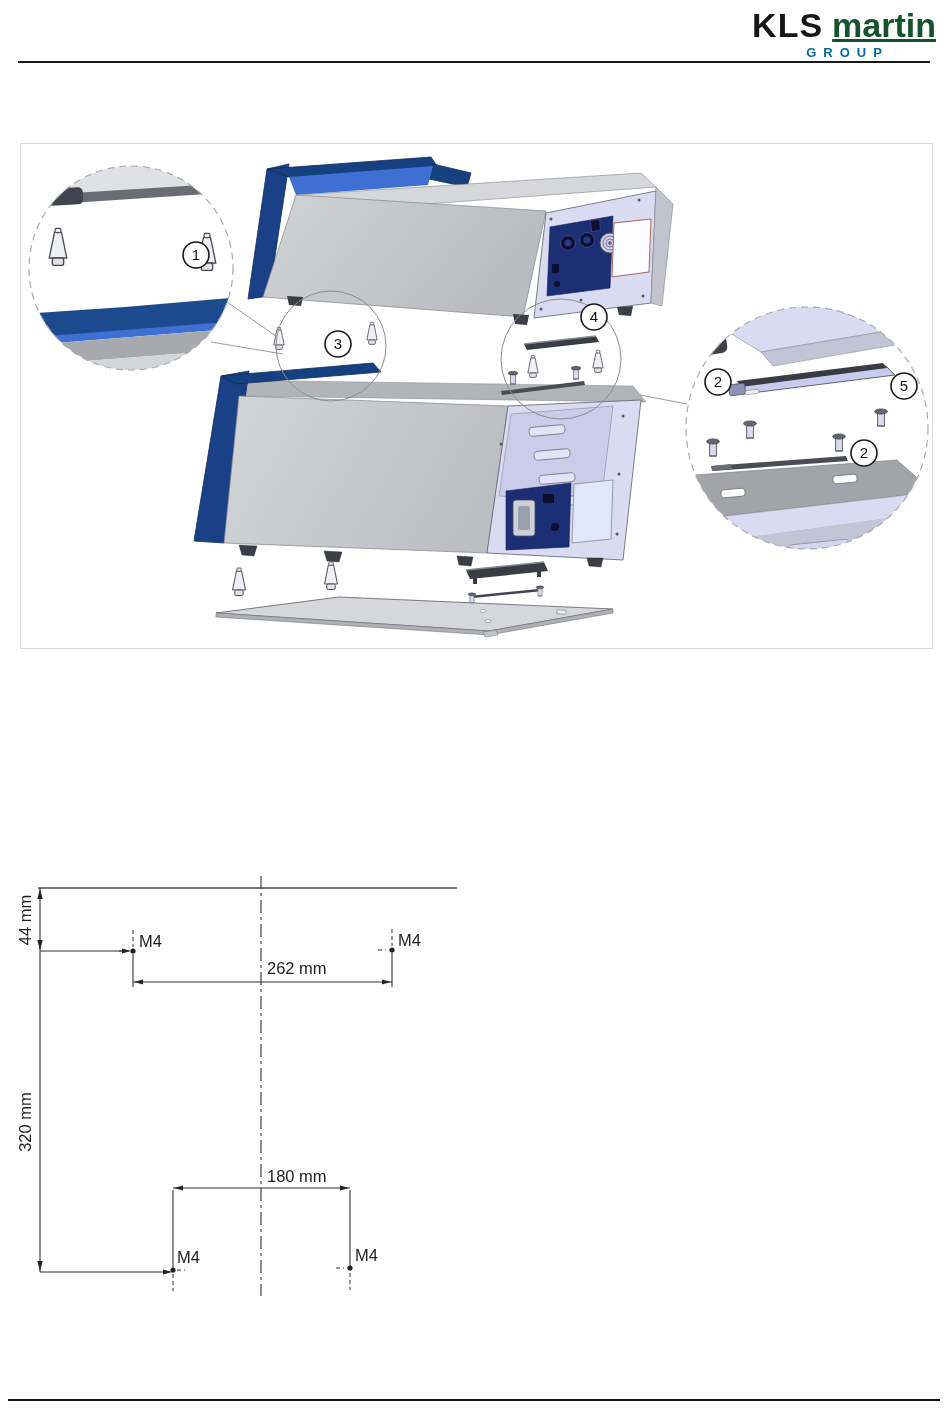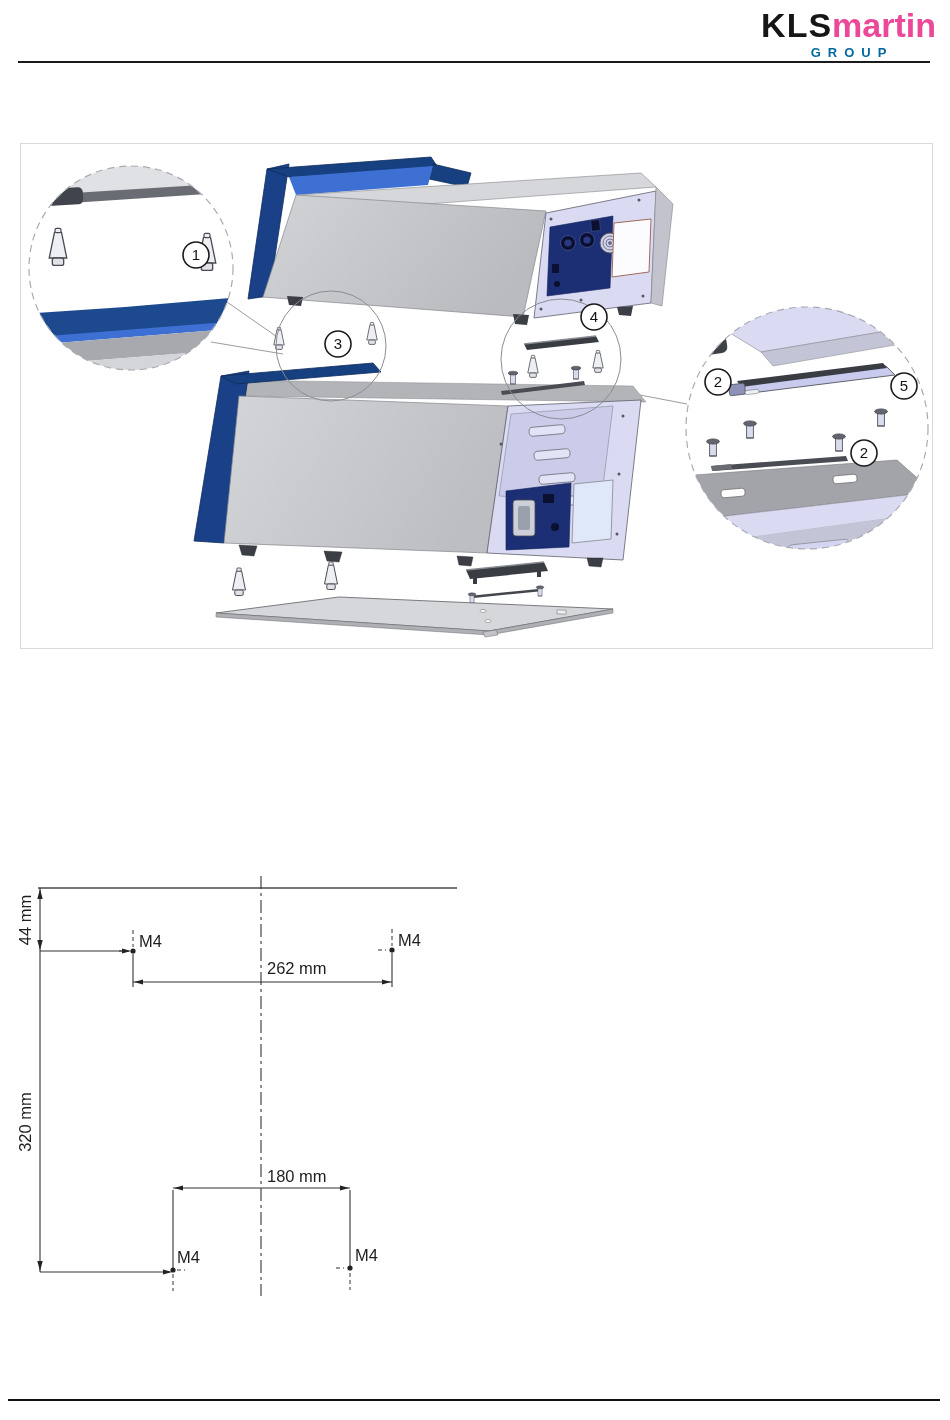--- a/index.html
+++ b/index.html
@@ -1,22 +1,22 @@
 <!DOCTYPE html>
 <html><head>
 <meta charset="utf-8">
 <style>
   html,body{margin:0;padding:0;background:#fff;}
   body{width:950px;height:1420px;position:relative;font-family:"Liberation Sans",sans-serif;overflow:hidden;}
   .page{position:absolute;inset:0;background:#fff;}
   
   .logo{position:absolute;top:8px;right:14px;text-align:center;line-height:1;}
-  .logo-row{display:flex;align-items:baseline;gap:0;justify-content:flex-end;text-align:right;}
+  .logo-row{display:flex;align-items:baseline;gap:9px;justify-content:flex-end;text-align:right;}
   .logo-kls{font-size:34px;font-weight:bold;letter-spacing:1px;color:#161616;}
-  .logo-martin{font-size:34px;font-weight:bold;letter-spacing:0px;color:#ec4899;}
+  .logo-martin{font-size:34px;font-weight:bold;letter-spacing:0px;color:#14532d;text-decoration:underline;}
   .logo-group{margin-top:4px;font-size:13px;font-weight:bold;letter-spacing:7px;color:#0369a1;padding-left:7px;}
   .header-rule{position:absolute;left:18px;top:61px;width:912px;height:0;border-top:2px solid #1a1a1a;}
   .footer-rule{position:absolute;left:8px;top:1399px;width:932px;height:0;border-top:2px solid #111;}
   
   .diagram-panel{position:absolute;left:20px;top:143px;width:911px;height:504px;border:1px solid #d9d9d9;background:#fff;box-sizing:content-box;}
   .diagram-panel svg{display:block;}
   .dim-svg{position:absolute;left:0;top:860px;}
   svg text{font-family:"Liberation Sans",sans-serif;}
   .callout-circle{fill:#fff;stroke:#1a1a1a;stroke-width:1.6;}
   .callout-text{font-size:15px;fill:#111;text-anchor:middle;}

